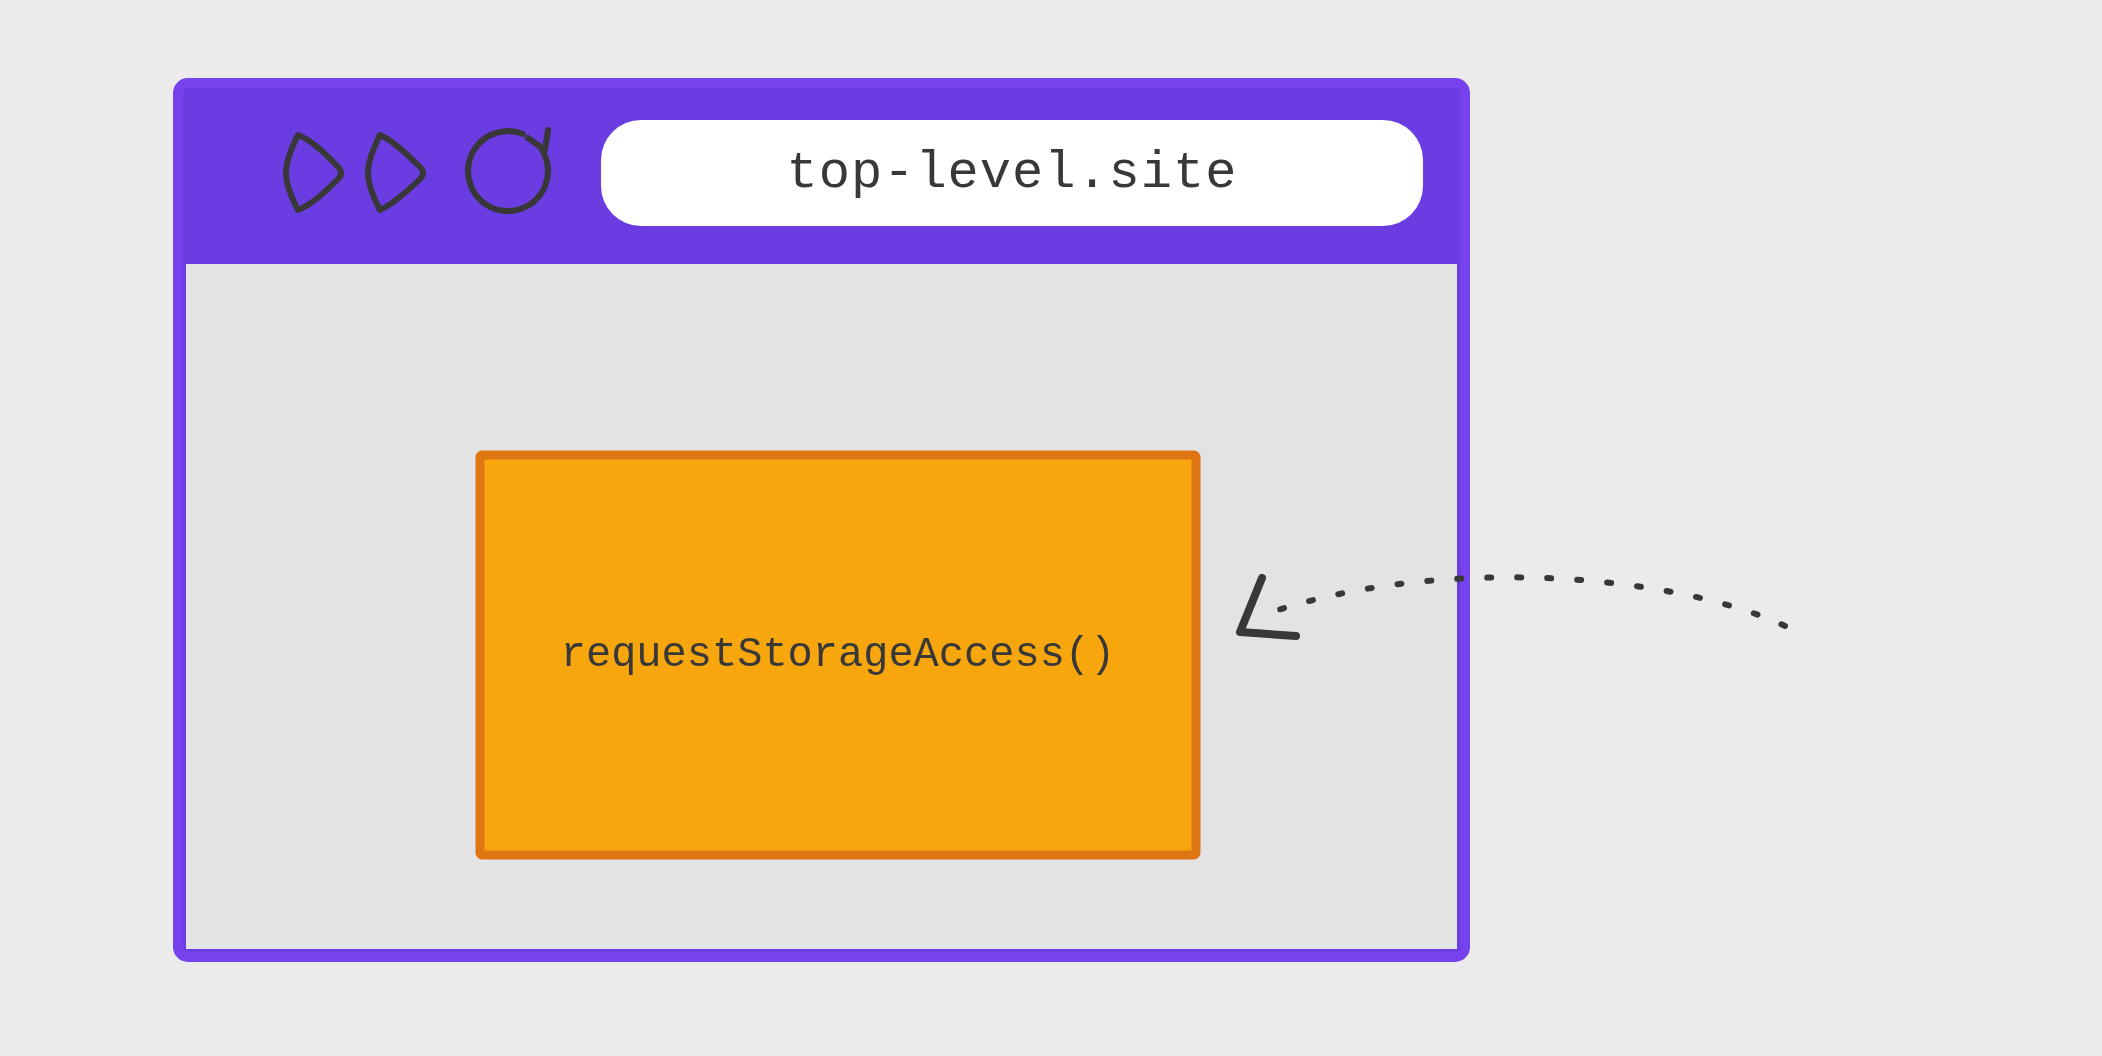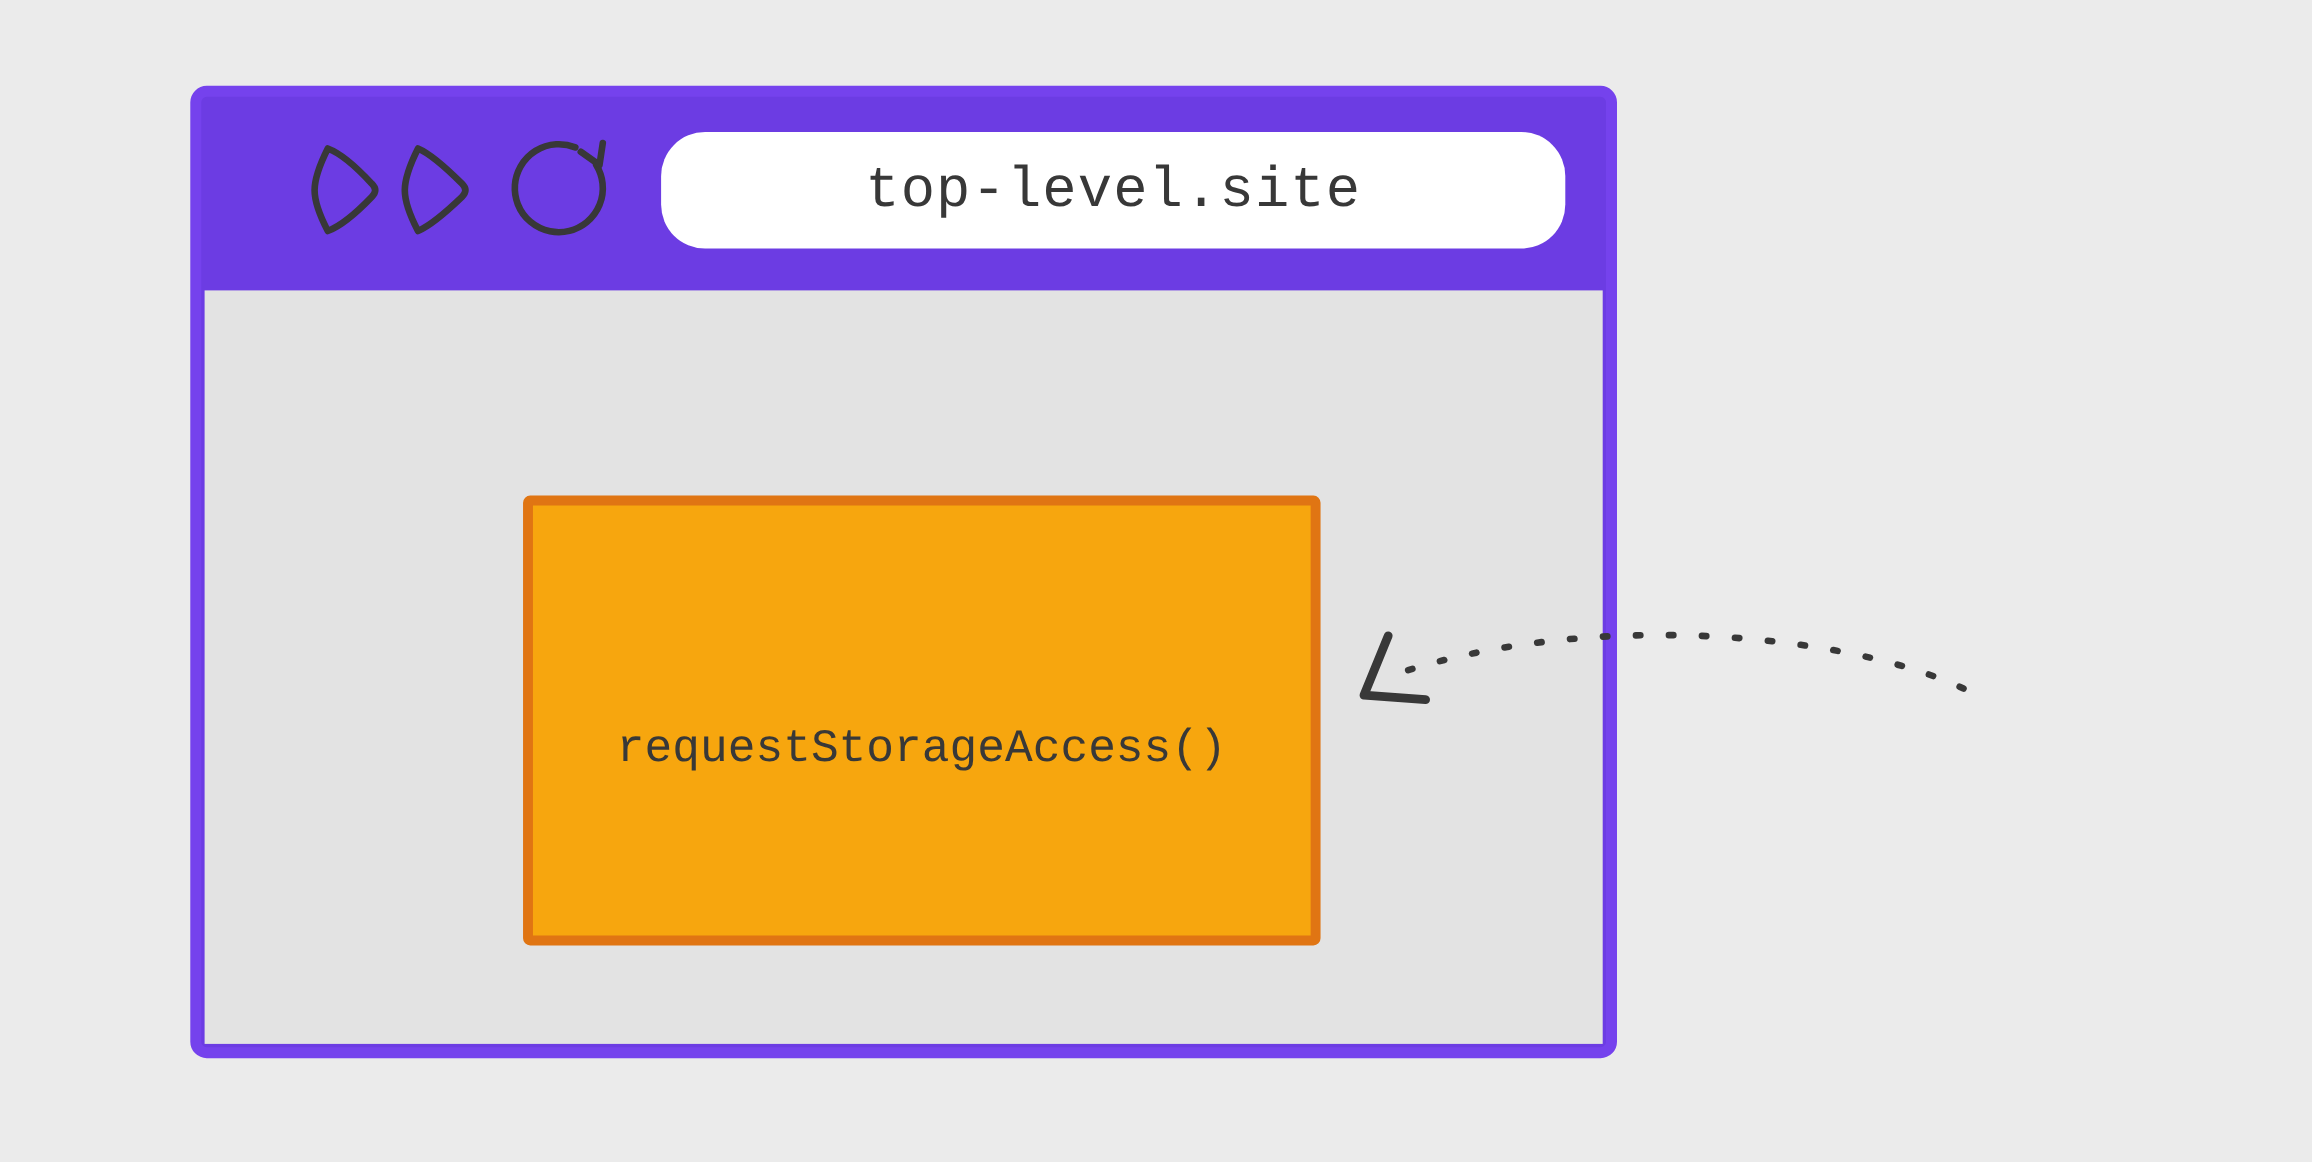--- a/index.html
+++ b/index.html
@@ -44,18 +44,18 @@
     <path d="M1785 626
              C1680 576, 1440 552, 1260 616" fill="none" stroke="#383838" stroke-width="6" stroke-linecap="round" stroke-dasharray="4 26"></path>
 
     <path d="M1262 578  L1240 632  L1296 636" fill="none" stroke="#383838" stroke-width="8" stroke-linecap="round" stroke-linejoin="round"></path>
   </svg>
 
   <div class="hand-text" style="position:absolute; left:601px; top:120px; width:822px; height:106px;
               display:flex; align-items:center; justify-content:center;
               font-size:52px; letter-spacing:1px;">top-level.site</div>
 
-  <div class="hand-text" style="position:absolute; left:480px; top:481px; width:716px; height:400px;
+  <div class="hand-text" style="position:absolute; left:480px; top:455px; width:716px; height:400px;
               display:flex; align-items:center; justify-content:center;
               font-size:42px;">requestStorageAccess()</div>
 
 
 </div>
 
 </body></html>

